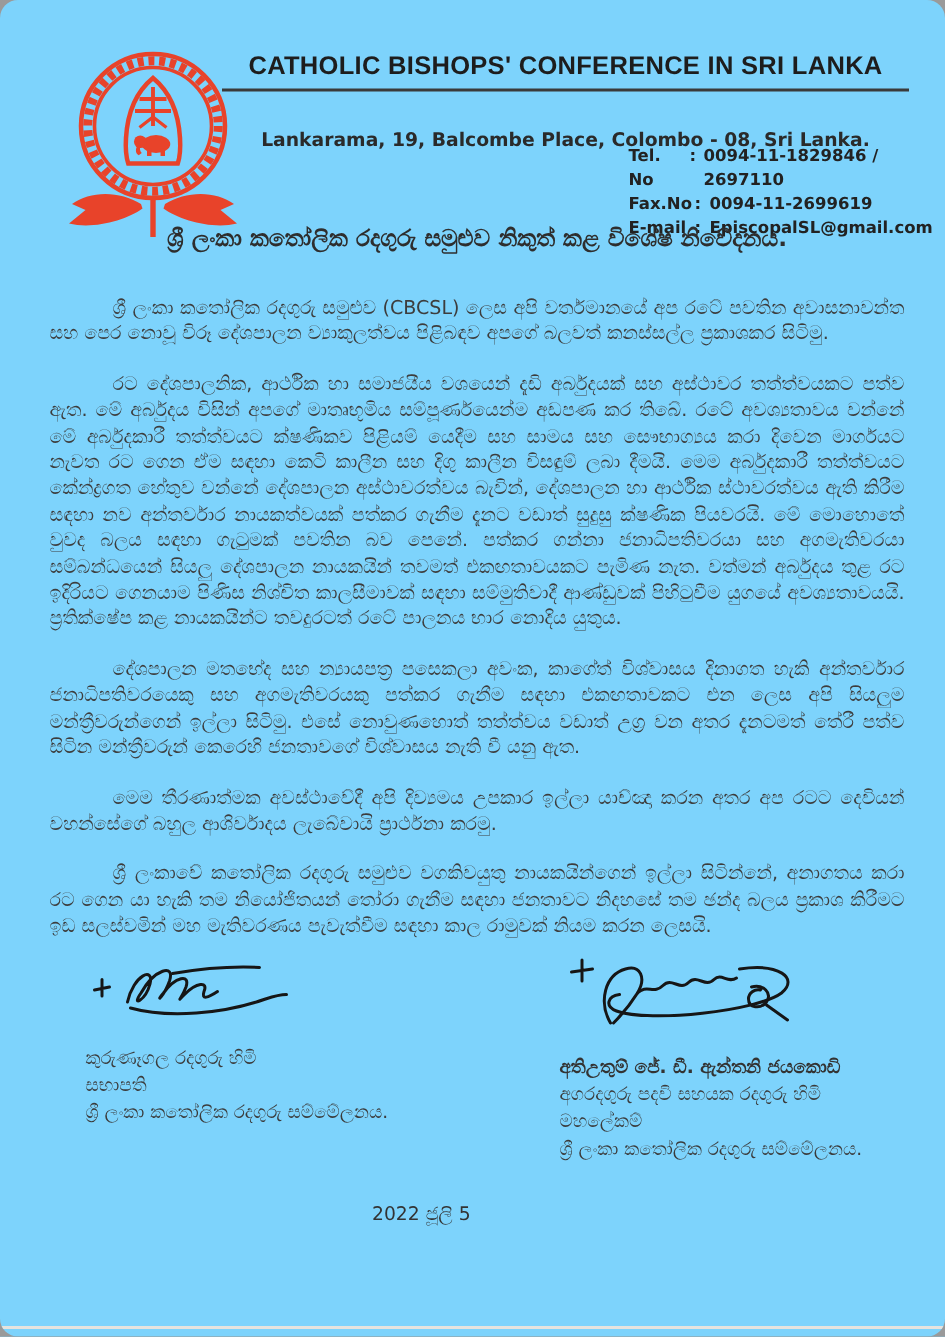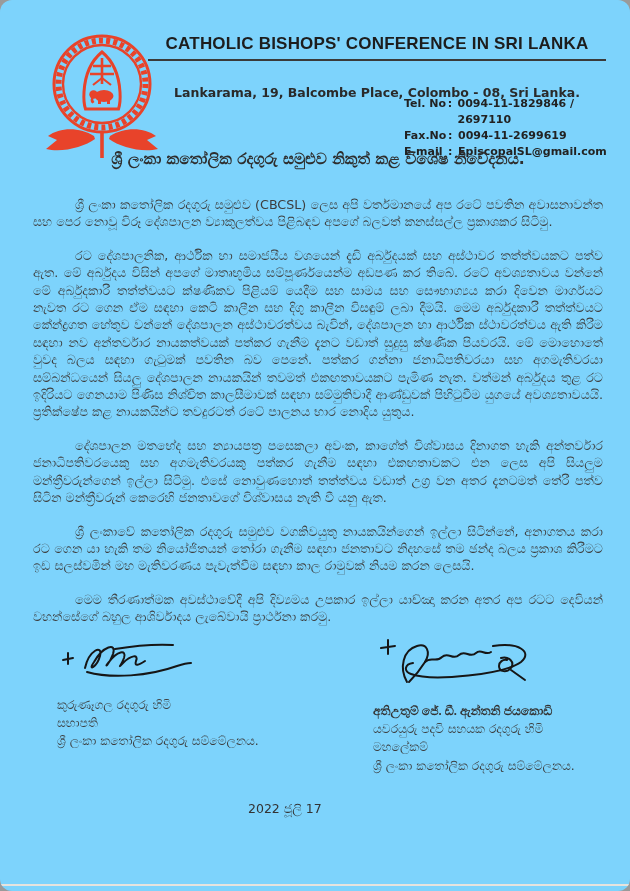--- a/index.html
+++ b/index.html
@@ -9,38 +9,38 @@
     font-family:"DejaVu Sans","Liberation Sans",sans-serif;
     color:#3c3c3c;
     border-radius:12px;
   }
   
   .logo{position:absolute;left:42px;top:22px;width:124px;height:138px;}
   .head-text{position:absolute;left:148px;top:34px;width:458px;text-align:center;}
   .org-name{font-family:"Liberation Sans","DejaVu Sans",sans-serif;font-size:17px;font-weight:bold;color:#1d1d1d;letter-spacing:.2px;white-space:nowrap;}
   .head-rule{margin:5px 0 4px 0;border:0;border-top:2px solid #3a3a3a;}
   .org-addr{font-size:12.5px;font-weight:bold;color:#2a2a2a;margin-top:24px;}
-  .contact{position:absolute;left:404px;top:96px;font-size:11px;font-weight:bold;color:#222;line-height:16px;}
+  .contact{position:absolute;left:419px;top:96px;font-size:11px;font-weight:bold;color:#222;line-height:16px;}
   .contact .row{display:flex;}
   .contact .lbl{width:44px;display:inline-block;}
   .contact .colon{width:10px;display:inline-block;}
   
   .content{position:absolute;left:33px;top:150px;width:570px;}
   .doc-title{text-align:center;font-size:15.5px;font-weight:bold;color:#2e2e2e;margin:0 0 28px 0;}
   .content p{
     font-size:12.7px;line-height:17.4px;text-align:justify;
     margin:16px 0 9px 0;text-indent:42px;color:#3d3d3d;
   }
   
   .sig-row{display:flex;margin-top:10px;}
   .sig-left{width:310px;padding-left:24px;box-sizing:border-box;}
   .sig-right{flex:1;padding-left:30px;box-sizing:border-box;}
   .sig-img{display:block;}
   .sig-name{font-size:12.3px;line-height:1.5;margin-top:12px;color:#3b3b3b;}
-  .sig-name .nm-b{font-weight:bold;color:#333;font-family:Liberation Serif, serif;}
+  .sig-name .nm-b{font-weight:bold;color:#333;}
   .sig-name div{white-space:nowrap;}
   .date-line{margin-top:26px;margin-left:215px;font-size:12.5px;color:#333;}
   
   .scan-edge{position:absolute;left:0;right:0;bottom:5px;height:2px;background:#e6e3de;}
 </style>
 </head>
 <body>
 
 <div class="page">
 
@@ -97,22 +97,22 @@
       <span>EpiscopalSL@gmail.com</span>
     </div>
   </div>
 
   <div class="content">
     <div class="doc-title">ශ්‍රී ලංකා කතෝලික රදගුරු සමුළුව නිකුත් කළ විශේෂ නිවේදනය.</div>
 
     <p>ශ්‍රී ලංකා කතෝලික රදගුරු සමුළුව (CBCSL) ලෙස අපි වර්තමානයේ අප රටේ පවතින අවාසනාවන්ත සහ පෙර නොවූ විරූ දේශපාලන ව්‍යාකුලත්වය පිළිබඳව අපගේ බලවත් කනස්සල්ල ප්‍රකාශකර සිටිමු.</p>
     <p>රට දේශපාලනික, ආර්ථික හා සමාජයීය වශයෙන් දැඩි අර්බුදයක් සහ අස්ථාවර තත්ත්වයකට පත්ව ඇත. මේ අර්බුදය විසින් අපගේ මාතෘභූමිය සම්පූර්ණයෙන්ම අඩපණ කර තිබේ. රටේ අවශ්‍යතාවය වන්නේ මේ අර්බුදකාරී තත්ත්වයට ක්ෂණිකව පිළියම් යෙදීම සහ සාමය සහ සෞභාග්‍යය කරා දිවෙන මාර්ගයට නැවත රට ගෙන ඒම සඳහා කෙටි කාලීන සහ දිගු කාලීන විසඳුම් ලබා දීමයි. මෙම අර්බුදකාරී තත්ත්වයට කේන්ද්‍රගත හේතුව වන්නේ දේශපාලන අස්ථාවරත්වය බැවින්, දේශපාලන හා ආර්ථික ස්ථාවරත්වය ඇති කිරීම සඳහා නව අන්තර්වාර නායකත්වයක් පත්කර ගැනීම දැනට වඩාත් සුදුසු ක්ෂණික පියවරයි. මේ මොහොතේ වුවද බලය සඳහා ගැටුමක් පවතින බව පෙනේ. පත්කර ගන්නා ජනාධිපතිවරයා සහ අගමැතිවරයා සම්බන්ධයෙන් සියලු දේශපාලන නායකයින් තවමත් එකඟතාවයකට පැමිණ නැත. වත්මන් අර්බුදය තුළ රට ඉදිරියට ගෙනයාම පිණිස නිශ්චිත කාලසීමාවක් සඳහා සම්මුතිවාදී ආණ්ඩුවක් පිහිටුවීම යුගයේ අවශ්‍යතාවයයි. ප්‍රතික්ෂේප කළ නායකයින්ට තවදුරටත් රටේ පාලනය භාර නොදිය යුතුය.</p>
     <p>දේශපාලන මතභේද සහ න්‍යායපත්‍ර පසෙකලා අවංක, කාගේත් විශ්වාසය දිනාගත හැකි අන්තර්වාර ජනාධිපතිවරයෙකු සහ අගමැතිවරයකු පත්කර ගැනීම සඳහා එකඟතාවකට එන ලෙස අපි සියලුම මන්ත්‍රීවරුන්ගෙන් ඉල්ලා සිටිමු. එසේ නොවුණහොත් තත්ත්වය වඩාත් උග්‍ර වන අතර දැනටමත් තේරී පත්ව සිටින මන්ත්‍රීවරුන් කෙරෙහි ජනතාවගේ විශ්වාසය නැති වී යනු ඇත.</p>
+    <p>මෙම තීරණාත්මක අවස්ථාවේදී අපි දිව්‍යමය උපකාර ඉල්ලා යාච්ඤා කරන අතර අප රටට දෙවියන් වහන්සේගේ බහුල ආශිර්වාදය ලැබේවායි ප්‍රාර්ථනා කරමු.</p>
     <p>ශ්‍රී ලංකාවේ කතෝලික රදගුරු සමුළුව වගකිවයුතු නායකයින්ගෙන් ඉල්ලා සිටින්නේ, අනාගතය කරා රට ගෙන යා හැකි තම නියෝජිතයන් තෝරා ගැනීම සඳහා ජනතාවට නිදහසේ තම ඡන්ද බලය ප්‍රකාශ කිරීමට ඉඩ සලස්වමින් මහ මැතිවරණය පැවැත්වීම සඳහා කාල රාමුවක් නියම කරන ලෙසයි.</p>
-    <p>මෙම තීරණාත්මක අවස්ථාවේදී අපි දිව්‍යමය උපකාර ඉල්ලා යාච්ඤා කරන අතර අප රටට දෙවියන් වහන්සේගේ බහුල ආශිර්වාදය ලැබේවායි ප්‍රාර්ථනා කරමු.</p>
 
     <div class="sig-row">
       <div class="sig-left">
         <svg class="sig-img" width="180" height="48" viewBox="0 0 180 48" xmlns="http://www.w3.org/2000/svg" aria-hidden="true">
           <g stroke="#161616" stroke-width="2" fill="none" stroke-linecap="round">
             <path d="M6 24 L16 22 M11 17 L11 28"></path>
             <path d="M28 32 C32 14 46 8 43 20 C40 31 30 36 37 26 C46 10 60 6 56 18 C52 29 46 33 52 26 C60 15 70 13 67 22 C64 30 60 33 66 27 C74 19 82 18 79 25 C77 31 82 29 88 25"></path>
             <path d="M58 13 C76 10 98 8 116 9"></path>
             <path d="M30 36 C55 43 92 40 120 30 C126 28 130 27 134 27"></path>
           </g>
@@ -130,24 +130,24 @@
             <path d="M8 12 L22 10 M15 4 L15 18"></path>
             <path d="M34 46 C26 32 30 14 44 10 C54 7 58 16 52 26 C47 34 40 42 36 46"></path>
             <path d="M52 26 C58 20 63 27 69 21 C75 15 80 25 86 19 C92 13 97 23 103 17 C108 12 112 20 118 16"></path>
             <path d="M120 10 C146 6 160 16 148 26 C132 38 60 46 38 38 C30 35 32 28 40 27"></path>
             <path d="M128 22 C136 20 142 26 138 32 C134 37 126 36 126 30 C126 26 130 23 134 24"></path>
             <path d="M138 34 L152 44"></path>
           </g>
         </svg>
         <div class="sig-name">
           <div class="nm-b">අතිඋතුම් ජේ. ඩී. ඇන්තනි ජයකොඩි</div>
-          <div>යවරයුරු පදවි සහයක රදගුරු හිමි</div>
+          <div>අගරදගුරු පදවි සහයක රදගුරු හිමි</div>
           <div>මහලේකම්</div>
           <div>ශ්‍රී ලංකා කතෝලික රදගුරු සම්මේලනය.</div>
         </div>
       </div>
     </div>
 
-    <div class="date-line">2022 ජූලි 17</div>
+    <div class="date-line">2022 ජූලි 5</div>
   </div>
 
   <div class="scan-edge"></div>
 </div>
 
 </body></html>

